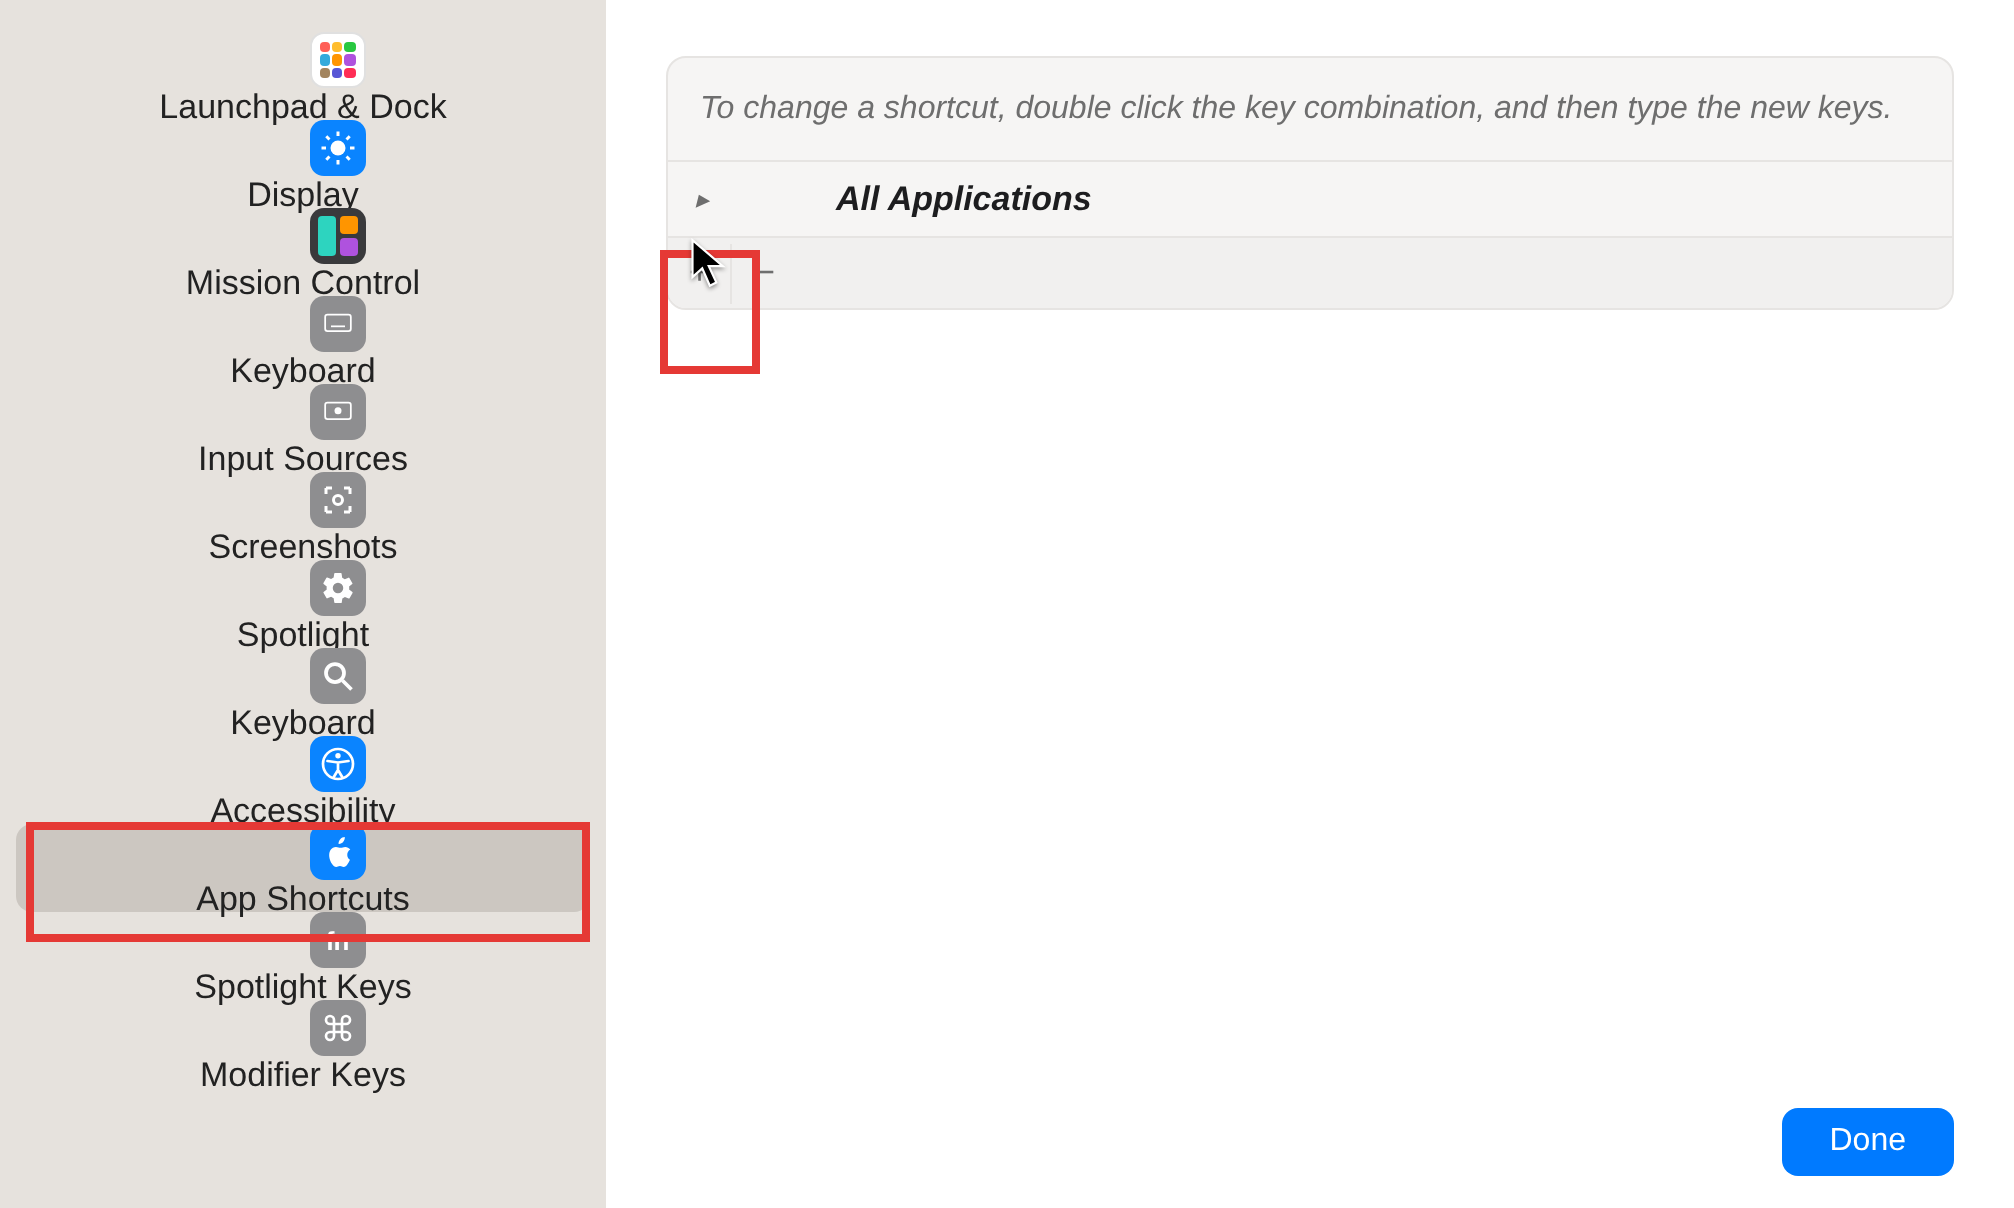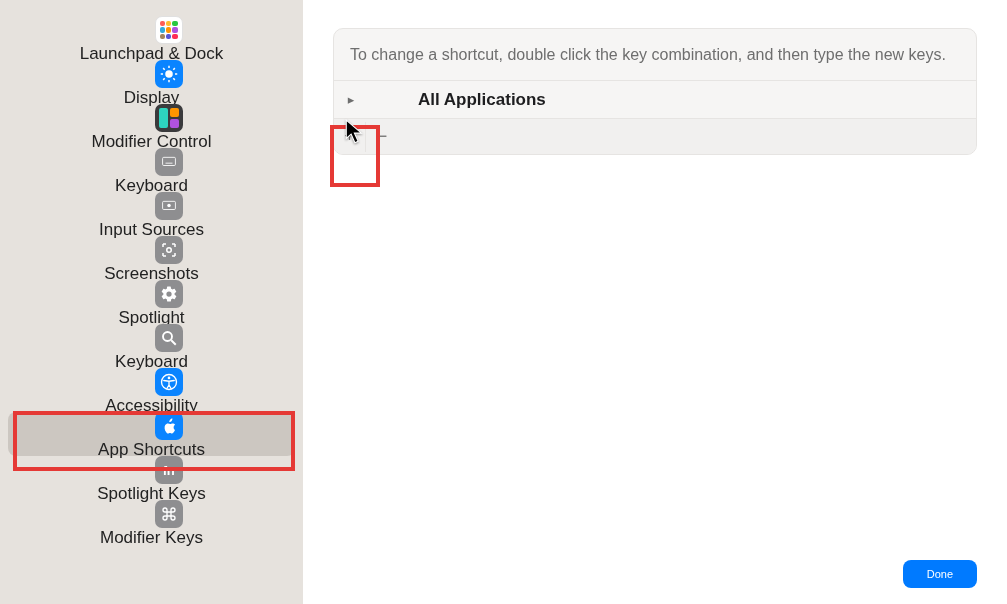--- a/index.html
+++ b/index.html
@@ -22,31 +22,31 @@
   .mission-ctrl-inner { width: 20px; height: 20px; position: relative; }
   .mission-ctrl-inner .r { position: absolute; border-radius: 2px; }
   .mission-ctrl-inner .r1 { left:0; top:0; width: 9px; height: 20px; background: #2dd4bf; }
   .mission-ctrl-inner .r2 { left:11px; top:0; width:9px; height:9px; background:#ff9500; }
   .mission-ctrl-inner .r3 { left:11px; top:11px; width:9px; height:9px; background:#af52de; }
   .sidebar-label { white-space: nowrap; }
   .highlight-selected { position: absolute; left: 13px; top: 411px; width: 282px; height: 60px; border: 4px solid #e53935; pointer-events: none; }
   .highlight-plus { position: absolute; left: 330px; top: 125px; width: 50px; height: 62px; border: 4px solid #e53935; pointer-events: none; }
 
   .main { flex: 1; height: 100%; position: relative; background: #fff; padding: 28px 30px 0 30px; }
-  .instructions-box { background: #f6f5f4; border: 1px solid #e6e4e2; border-radius: 10px; overflow: hidden; }
+  .instructions-box { background: #f6f5f4; border: 1px solid #e6e4e2; border-radius: 10px; overflow: hidden; font-style: italic; }
   .instructions { padding: 14px 16px 14px 16px; font-size: 16px; color: #6e6e6e; line-height: 1.45; }
   .apps-row { display: flex; align-items: center; height: 38px; border-top: 1px solid #e6e4e2; }
   .disclosure { width: 34px; text-align: center; color: #6e6e6e; font-size: 13px; user-select: none; }
   .apps-label { font-size: 17px; font-weight: 600; color: #1d1d1f; padding-left: 50px; }
   .controls-row { display: flex; align-items: center; height: 36px; border-top: 1px solid #e6e4e2; background: #f1f0ef; }
   .ctrl-btn { width: 32px; height: 30px; display: inline-flex; align-items: center; justify-content: center; font-size: 18px; color: #6e6e6e; border-right: 1px solid #e6e4e2; cursor: pointer; }
   .ctrl-btn:last-of-type { border-right: none; }
 
   .footer { position: absolute; bottom: 16px; right: 30px; }
-  .done-btn { background: #007aff; color: #fff; border: none; border-radius: 8px; font-size: 11px; font-weight: 500; padding: 8px 24px; cursor: pointer; }
+  .done-btn { background: #007aff; color: #fff; border: none; border-radius: 8px; font-size: 16px; font-weight: 500; padding: 8px 24px; cursor: pointer; }
 
   .cursor { position: absolute; left: 343px; top: 119px; width: 26px; height: 26px; pointer-events: none; }
   .cursor svg { width: 100%; height: 100%; filter: drop-shadow(0 1px 1px rgba(0,0,0,0.4)); }
 
   .window-rel { position: relative; }
 </style>
 </head>
 <body>
 
 <div class="window window-rel">
@@ -88,21 +88,21 @@
         <span class="sidebar-label">Display</span>
       </li>
       <li class="sidebar-item">
         <span class="sidebar-icon icon-dark">
           <span class="mission-ctrl-inner">
               <span class="r r1"></span>
               <span class="r r2"></span>
               <span class="r r3"></span>
             </span>
         </span>
-        <span class="sidebar-label">Modifier Control</span>
+        <span class="sidebar-label">Mission Control</span>
       </li>
       <li class="sidebar-item">
         <span class="sidebar-icon icon-grey">
           <svg viewBox="0 0 24 24" width="18" height="14" fill="none" stroke="#fff" stroke-width="1.5">
               <rect x="1" y="4" width="22" height="14" rx="2"></rect>
               <line x1="5" y1="8" x2="5" y2="8"></line>
               <line x1="9" y1="8" x2="9" y2="8"></line>
               <line x1="13" y1="8" x2="13" y2="8"></line>
               <line x1="17" y1="8" x2="17" y2="8"></line>
               <line x1="6" y1="14" x2="18" y2="14"></line>

